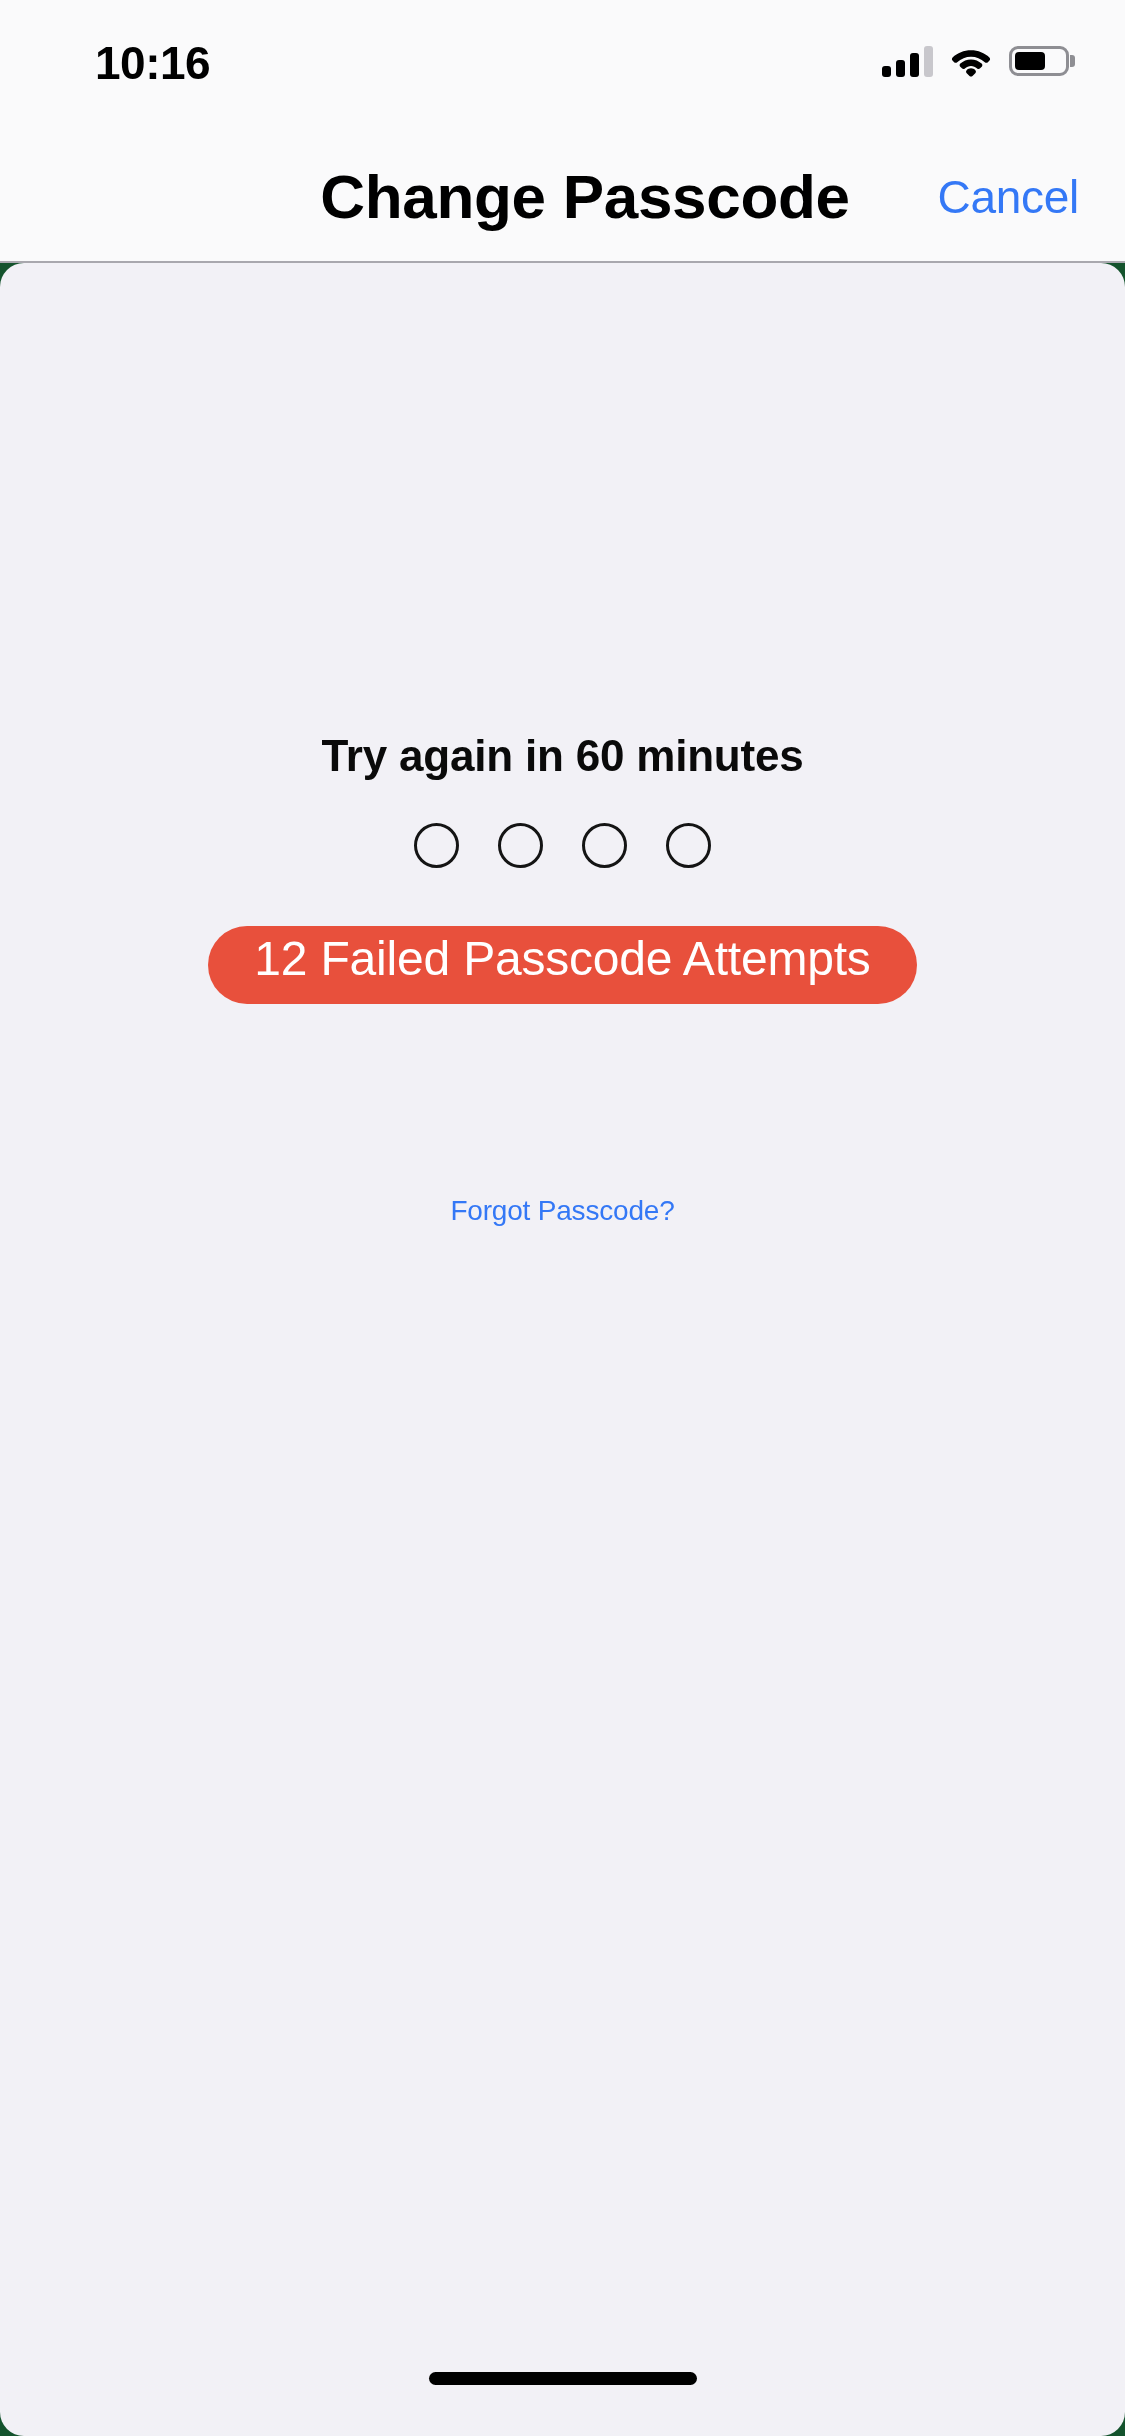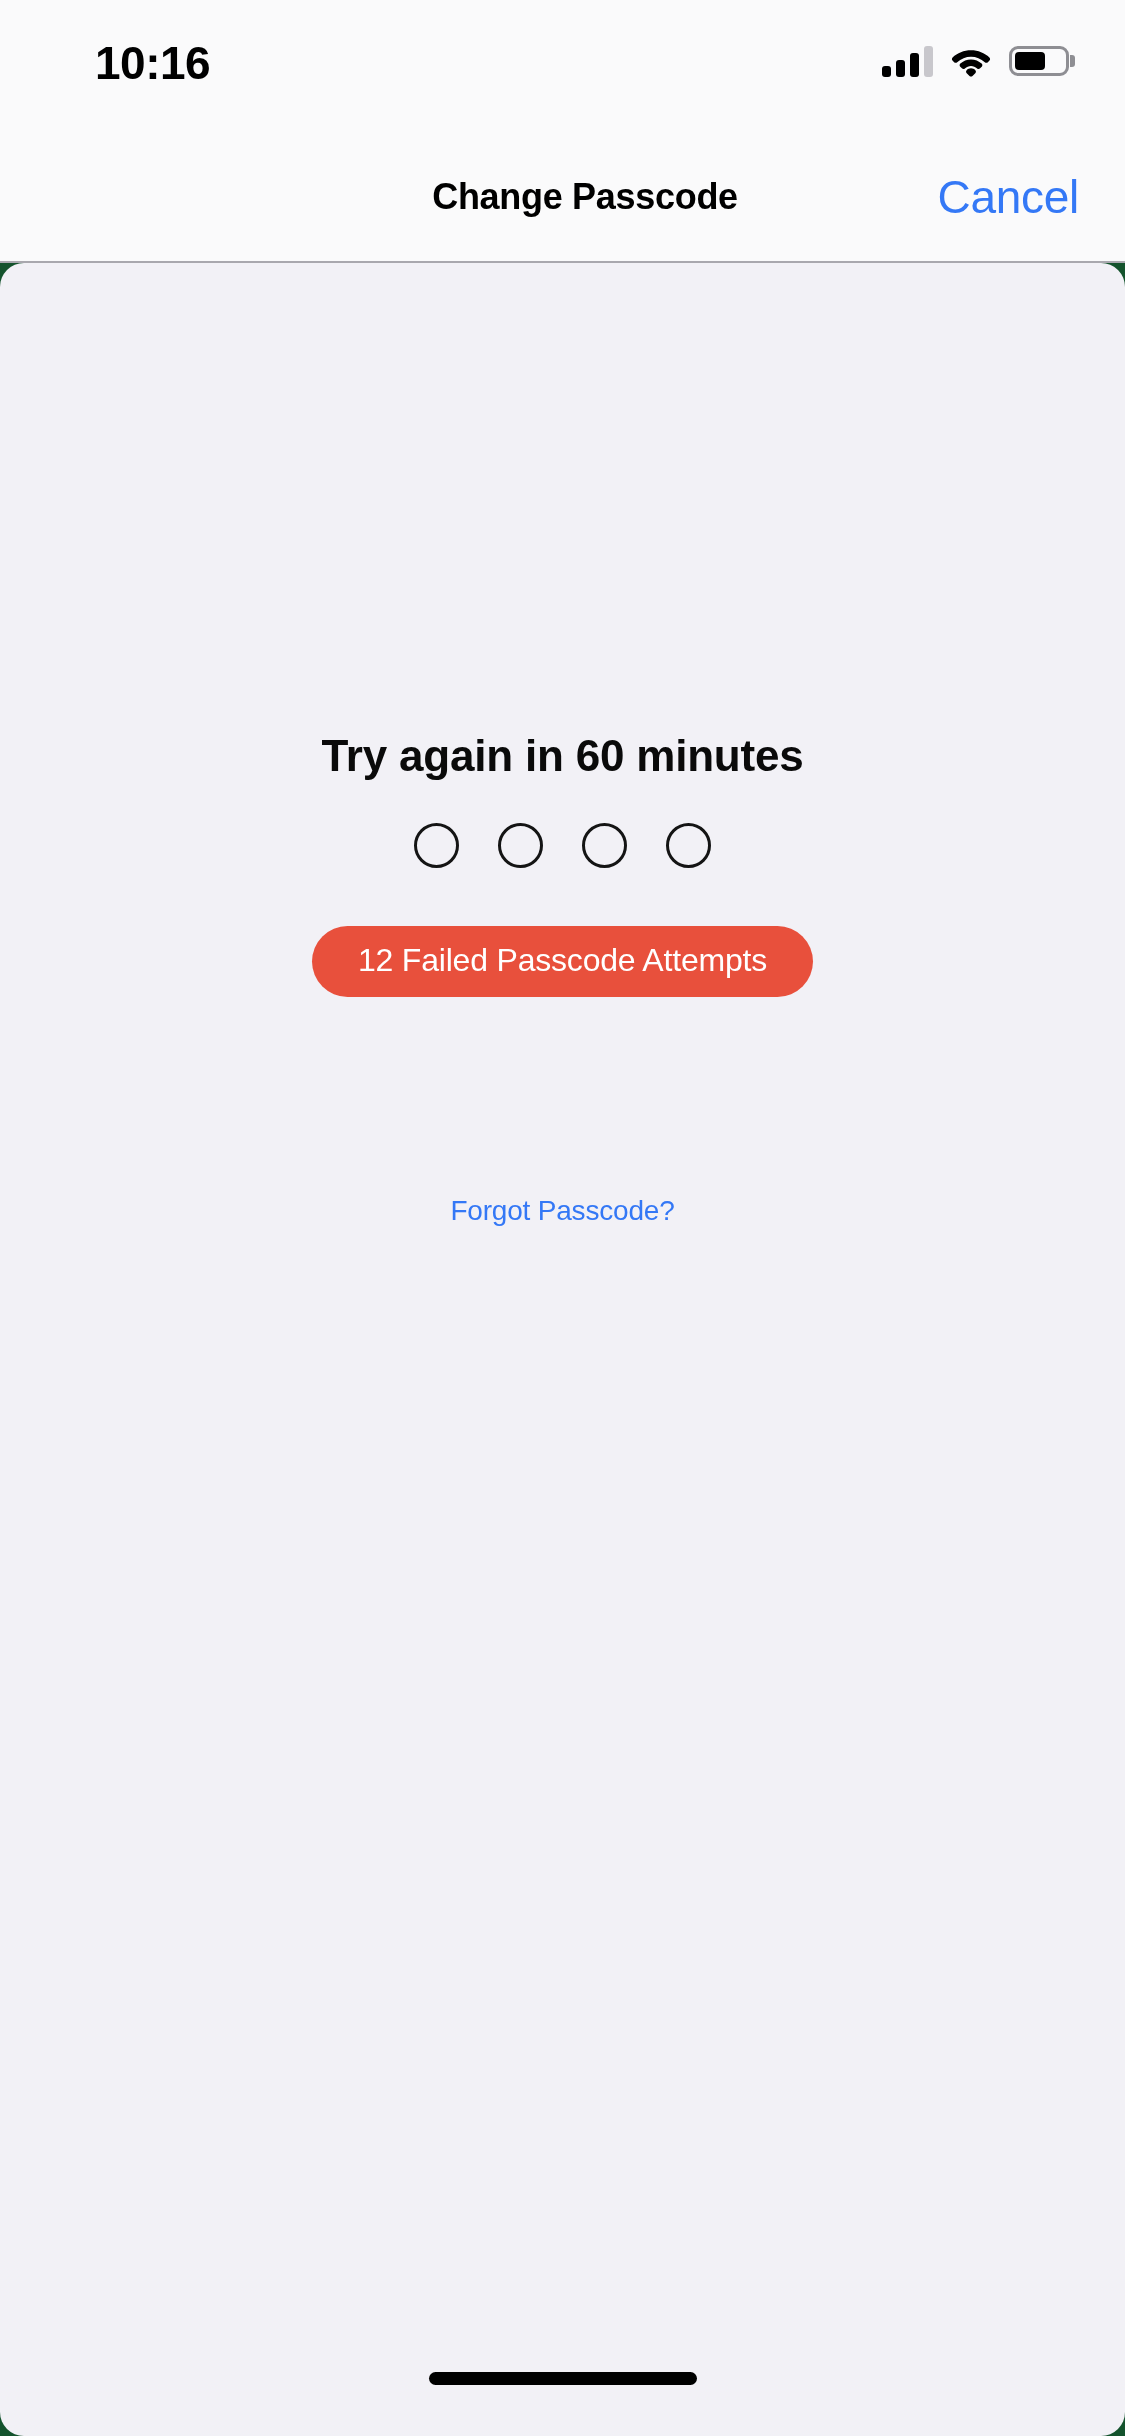--- a/index.html
+++ b/index.html
@@ -113,21 +113,21 @@
     flex: 0 0 131px;
     height: 131px;
     background: #FAFAFB;
     border-bottom: 2px solid #A9A8AE;
     display: flex;
     align-items: center;
     justify-content: center;
   }
 
   .nav-title {
-    font-size: 36px;
+    font-size: 62px;
     font-weight: 700;
     color: #000;
     letter-spacing: -0.3px;
     margin-left: 45px;
   }
 
   .nav-cancel {
     position: absolute;
     right: 46px;
     top: 50%;
@@ -183,24 +183,24 @@
     top: 663px;
     left: 0;
     right: 0;
     display: flex;
     justify-content: center;
   }
 
   .attempts-badge {
     background: #E8503C;
     color: #FFFFFF;
-    font-size: 32px;
+    font-size: 48px;
     font-weight: 400;
     letter-spacing: -0.2px;
-    padding: 16px 46px 18px;
+    padding: 5px 46px 18px;
     border-radius: 999px;
     white-space: nowrap;
   }
 
   .forgot-link {
     position: absolute;
     top: 932px;
     left: 0;
     right: 0;
     text-align: center;

